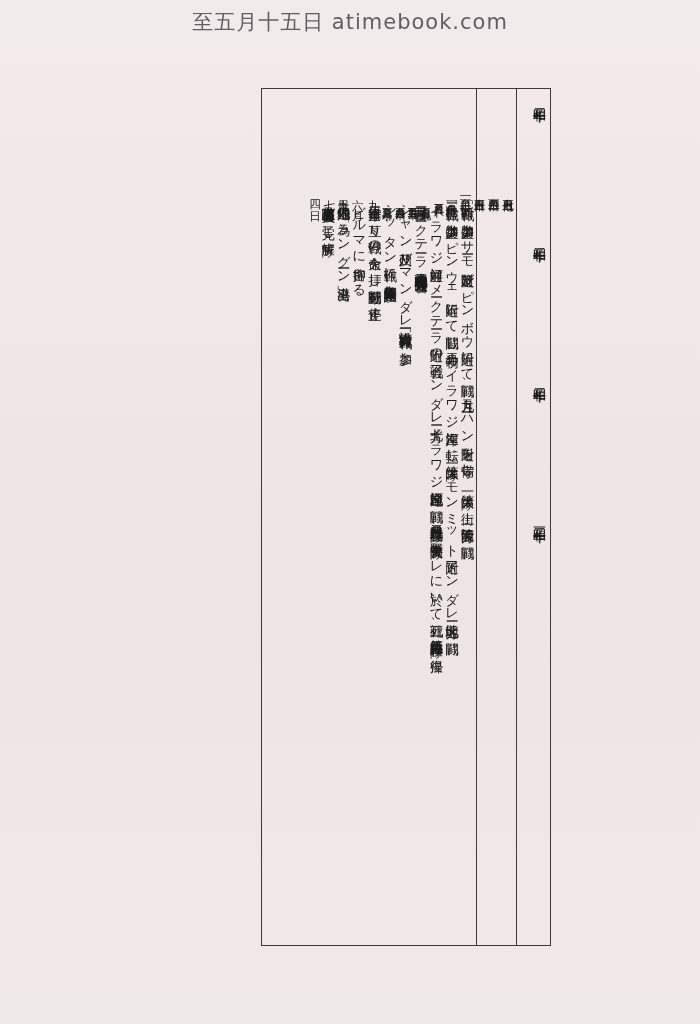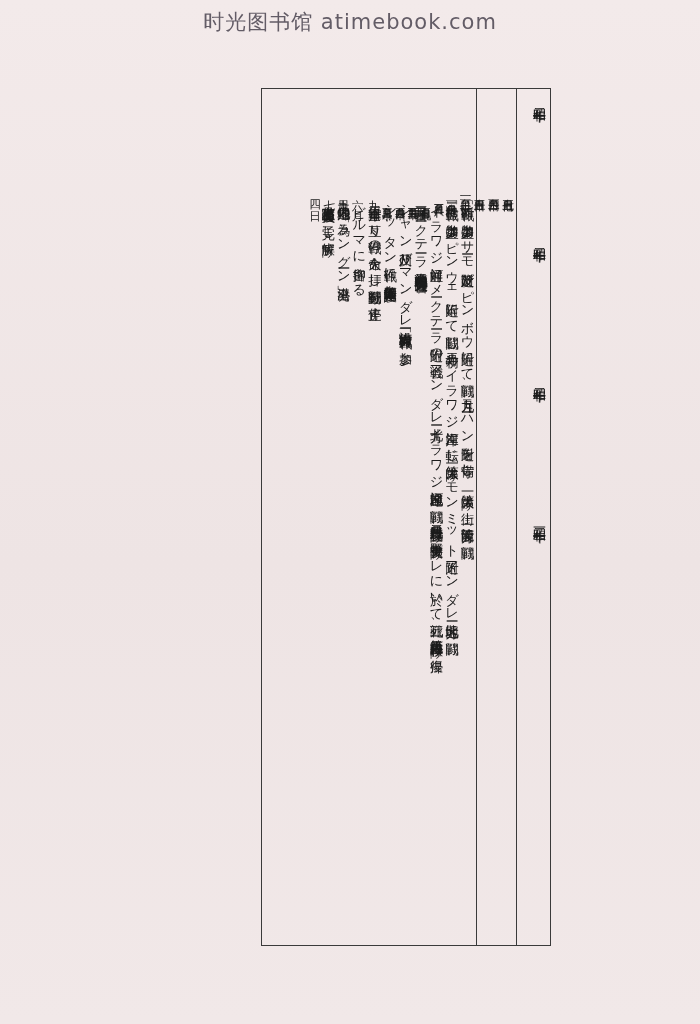--- a/index.html
+++ b/index.html
@@ -62,21 +62,21 @@
     font-size: 13px;
     line-height: 1.05;
     padding: 0 1px;
   }
 </style>
 </head>
 <body>
 
 <div class="page">
 
-  <div class="watermark">时光图书馆 atimebook.com</div>
+  <div class="watermark">至五月十五日 atimebook.com</div>
 
   <div style="position:absolute;left:261px;top:88px;width:290px;height:858px;box-sizing:border-box;">
 
     <div style="position:absolute;left:0;top:0;width:1px;height:100%;background:#3a3a3a;"></div>
     <div style="position:absolute;right:0;top:0;width:1px;height:100%;background:#3a3a3a;"></div>
     <div style="position:absolute;left:0;top:0;width:100%;height:1px;background:#3a3a3a;"></div>
     <div style="position:absolute;left:0;bottom:0;width:100%;height:1px;background:#3a3a3a;"></div>
     <div style="position:absolute;right:34px;top:0;width:1px;height:100%;background:#3a3a3a;"></div>
     <div style="position:absolute;right:74px;top:0;width:1px;height:100%;background:#3a3a3a;"></div>
 

